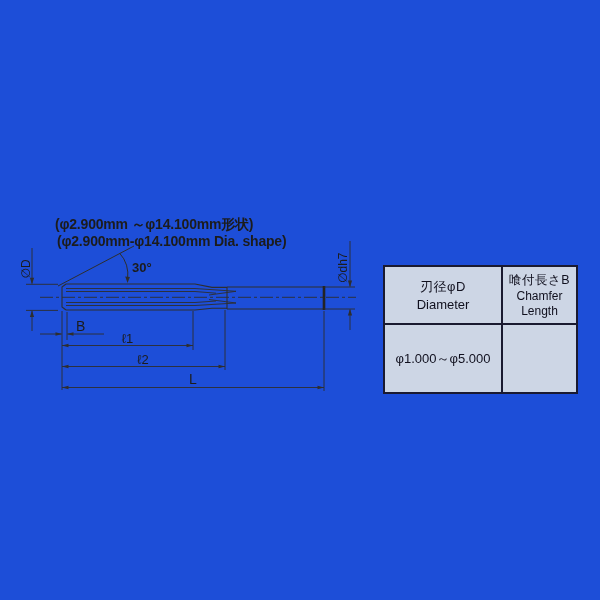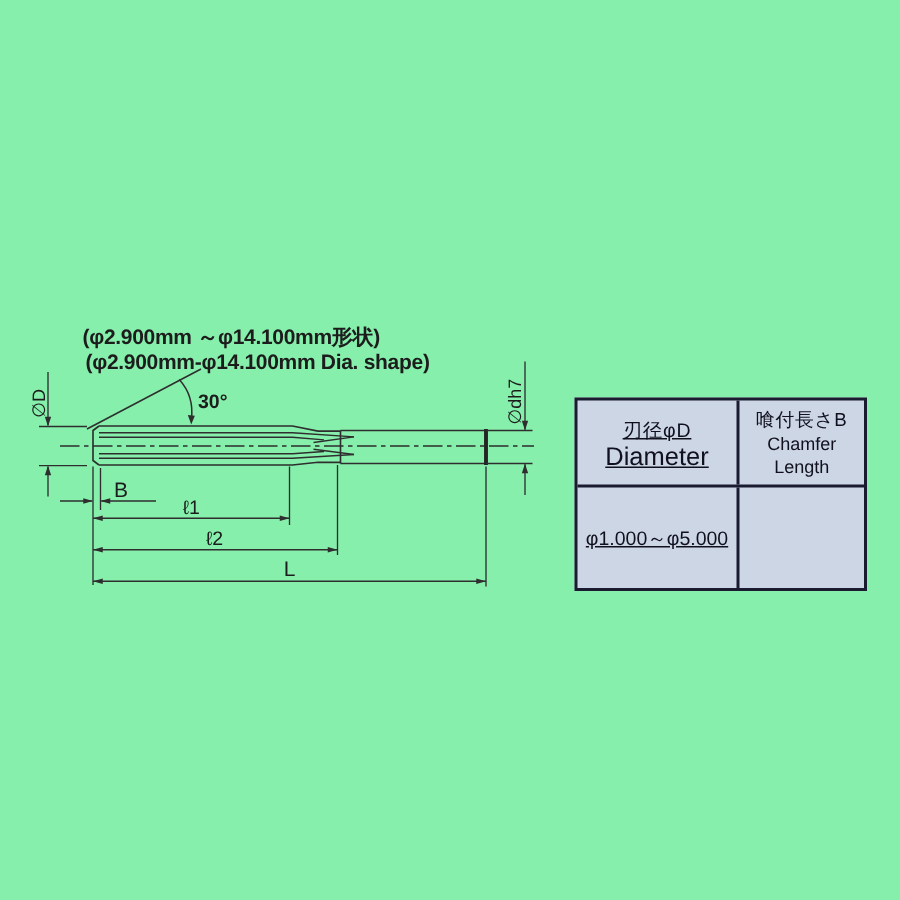--- a/index.html
+++ b/index.html
@@ -1,42 +1,42 @@
 <!DOCTYPE html>
 <html><head>
 <meta charset="utf-8">
 <style>
   html,body { margin:0; padding:0; background:#ffffff; }
   .stage {
-    position:relative; width:600px; height:600px; background:#86efac;
+    position:relative; width:600px; height:600px; background:#1d4ed8;
     font-family:"Liberation Sans", sans-serif; overflow:hidden;
   }
   svg text {
     font-family:"Liberation Sans","DejaVu Sans",sans-serif;
     fill:#1c1c1c;
   }
   .note-text { font-size:14px; font-weight:600; letter-spacing:-0.2px; }
   .angle-text { font-size:13px; font-weight:600; }
   .dim-text  { font-size:13px; }
   .dim-text-lg { font-size:14px; }
   .rot-label { font-size:12px; }
 
   
   .spec-table {
     position:absolute; left:383px; top:265px; width:195px; height:129px;
     box-sizing:border-box; background:#cdd6e5; border:2px solid #1a1a30;
     color:#10101e; display:flex; flex-direction:column;
   }
   .spec-header { display:flex; height:58px; border-bottom:2px solid #1a1a30; box-sizing:border-box; }
   .spec-body   { display:flex; flex:1; }
-  .col-d { width:108px; border-right:2px solid #1a1a30; box-sizing:border-box;
-           display:flex; flex-direction:column; align-items:center; justify-content:center;text-decoration:underline; }
+  .col-d { width:118px; border-right:2px solid #1a1a30; box-sizing:border-box;
+           display:flex; flex-direction:column; align-items:center; justify-content:center; }
   .col-c { flex:1; display:flex; flex-direction:column; align-items:center; justify-content:center; }
   .hdr-line-jp { font-size:13px; line-height:18px; letter-spacing:0.5px; }
-  .hdr-line-en { font-size:17px; line-height:17px; }
+  .hdr-line-en { font-size:13px; line-height:17px; }
   .hdr-line-en-sm { font-size:12px; line-height:15px; }
   .cell-line { font-size:13px; line-height:22px; white-space:nowrap; }
 </style>
 </head>
 <body>
 
 <div class="stage">
 
   <svg width="600" height="600" viewBox="0 0 600 600">
 

